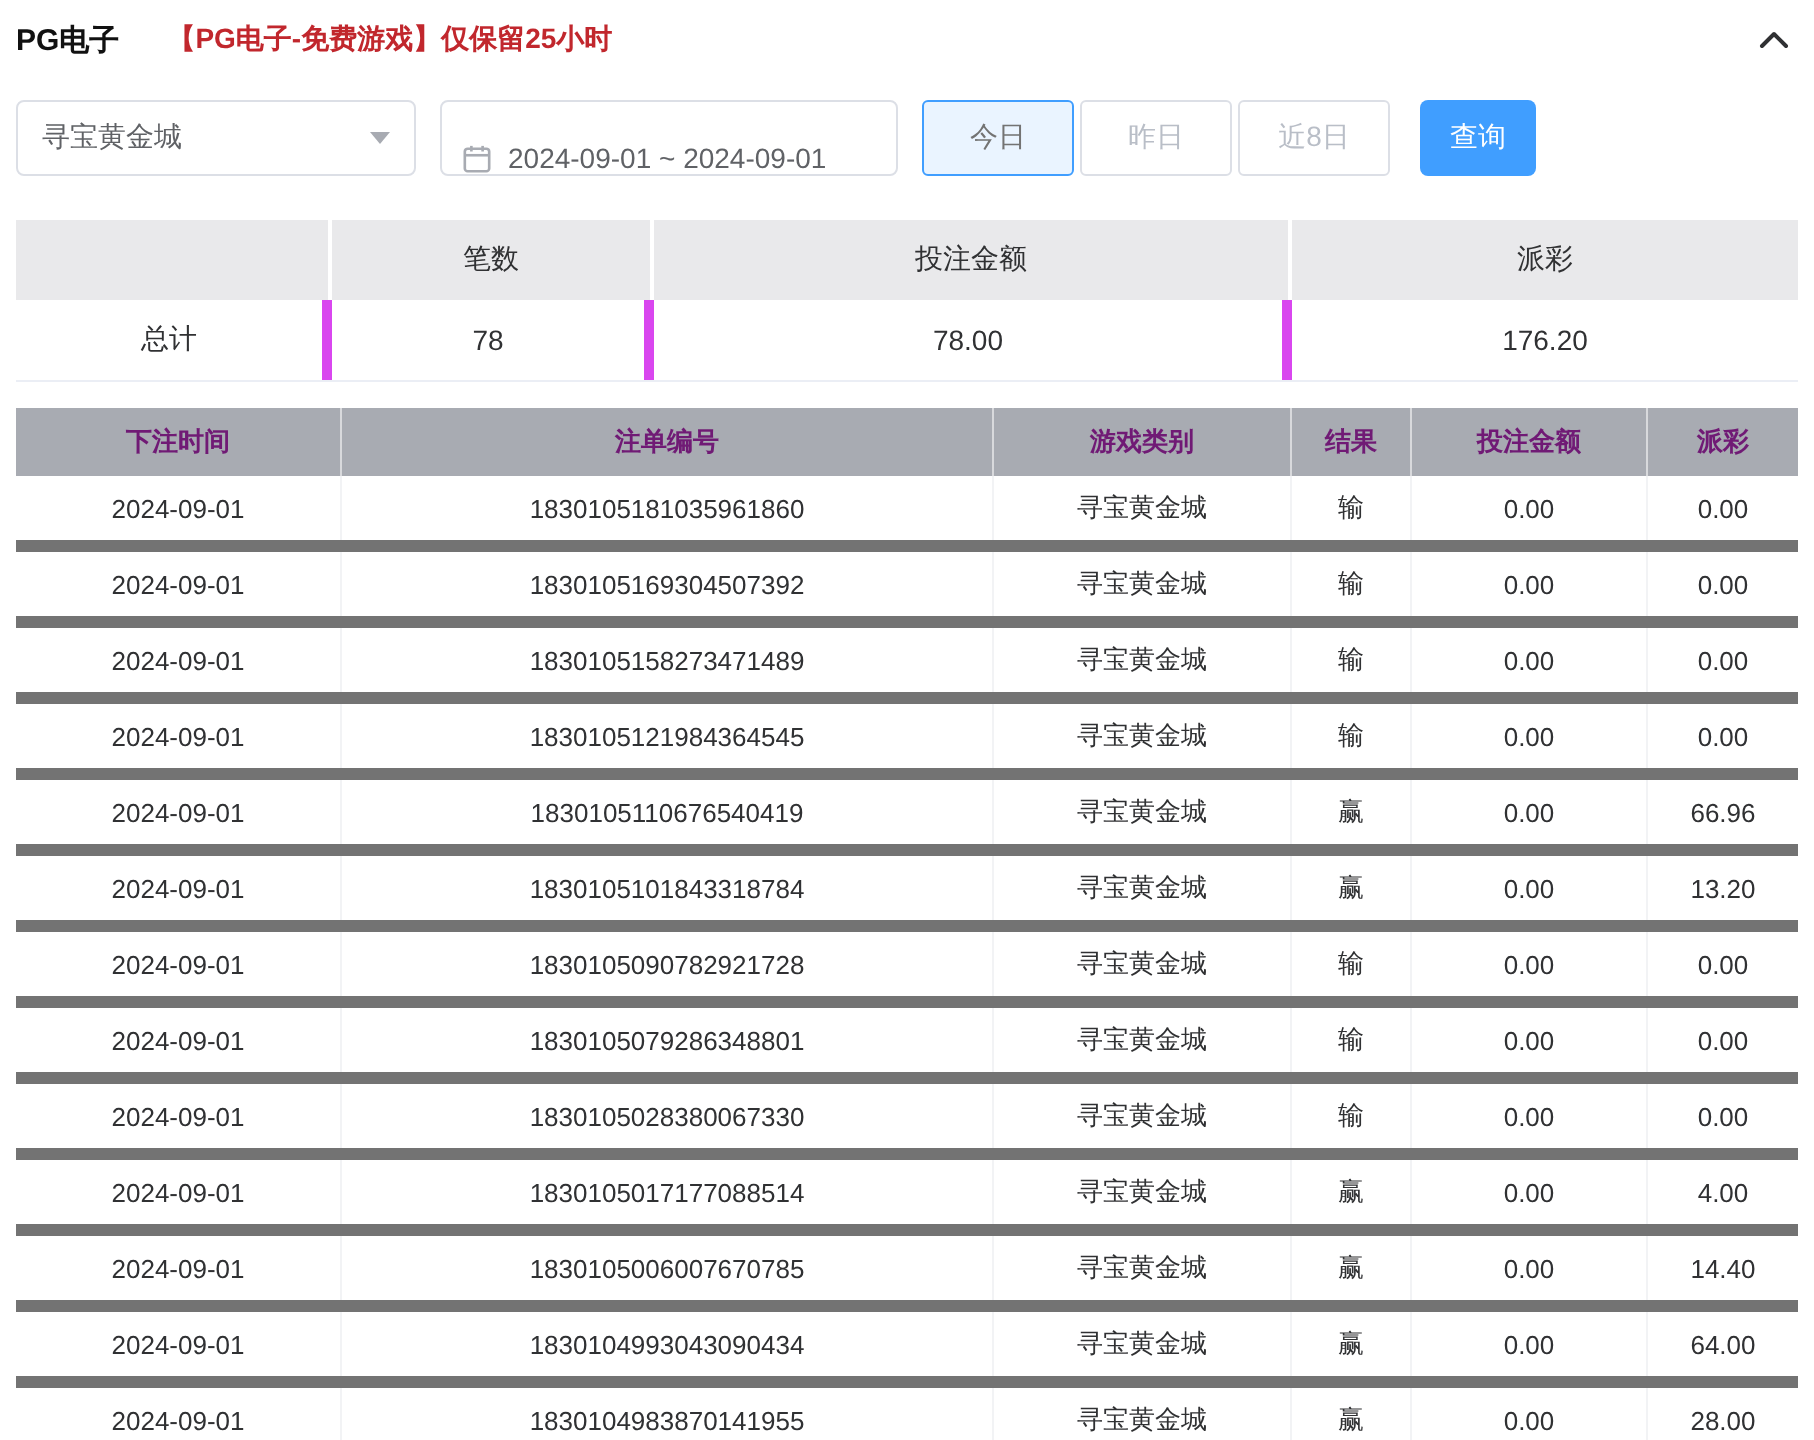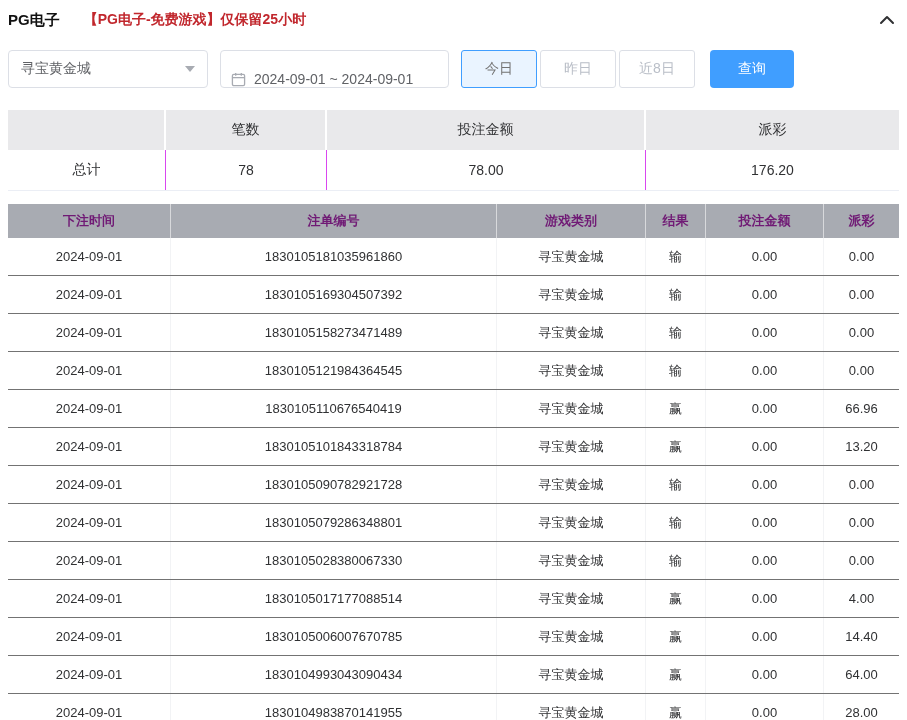--- a/index.html
+++ b/index.html
@@ -71,21 +71,21 @@
     margin-right: 3px;
     font-family: inherit;
   }
   .quick-btn.active {
     border-color: #409eff;
     background: #eaf4ff;
     color: #737373;
   }
   .search-btn {
     margin-left: 12px;
-    width: 84px; height: 38px;
+    width: 58px; height: 38px;
     background: #409eff;
     border: none; border-radius: 4px;
     color: #ffffff; font-size: 14px;
     display: flex; align-items: center; justify-content: center;
     cursor: pointer;
     font-family: inherit;
   }
 
   
   .summary { margin-top: 22px; }
@@ -94,37 +94,37 @@
     background: #e9e9eb;
     display: flex; align-items: center; justify-content: center;
     font-size: 14px; color: #303133;
     border-right: 2px solid #ffffff;
   }
   .sum-head .cell:last-child { border-right: none; }
   .sum-row { display: flex; height: 41px; border-bottom: 1px solid #ebeef5; }
   .sum-row .cell {
     display: flex; align-items: center; justify-content: center;
     font-size: 14px; color: #303133;
-    border-right: 1px solid #d946ef;
+    border-right: 5px solid #d946ef;
   }
   .sum-row .cell:last-child { border-right: none; }
   .s1 { width: 158px; } .s2 { width: 161px; } .s3 { width: 319px; } .s4 { width: 253px; }
 
   
   .records { margin-top: 13px; }
   .thead { display: flex; height: 34px; }
   .thead .th {
     background: #a8abb2;
     color: #701a75;
     font-size: 13px; font-weight: 700;
     display: flex; align-items: center; justify-content: center;
     border-right: 1px solid rgba(255,255,255,0.55);
   }
   .thead .th:last-child { border-right: none; }
-  .trow { display: flex; height: 38px; border-bottom: 1px solid #737373; }
+  .trow { display: flex; height: 38px; border-bottom: 6px solid #737373; }
   .trow .td {
     display: flex; align-items: center; justify-content: center;
     font-size: 13px; color: #303133;
     border-right: 1px solid #f2f3f5;
     overflow: hidden; white-space: nowrap;
   }
   .trow .td:last-child { border-right: none; }
   .c-time   { width: 163px; }
   .c-id     { width: 326px; }
   .c-game   { width: 149px; }

